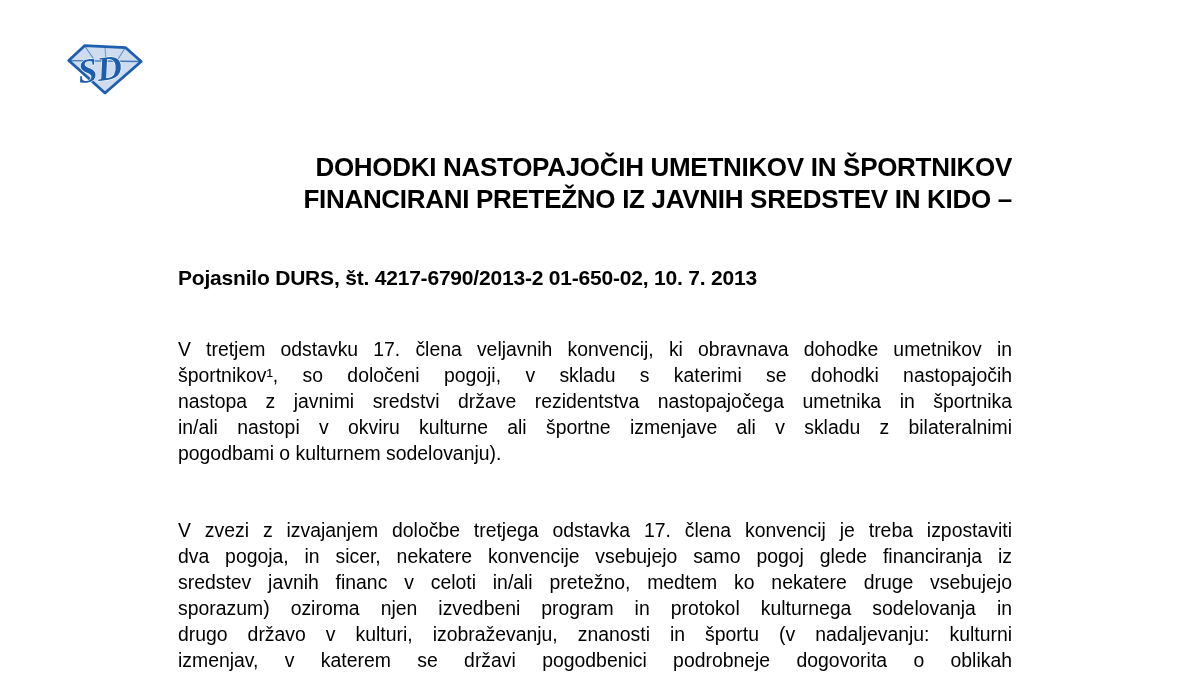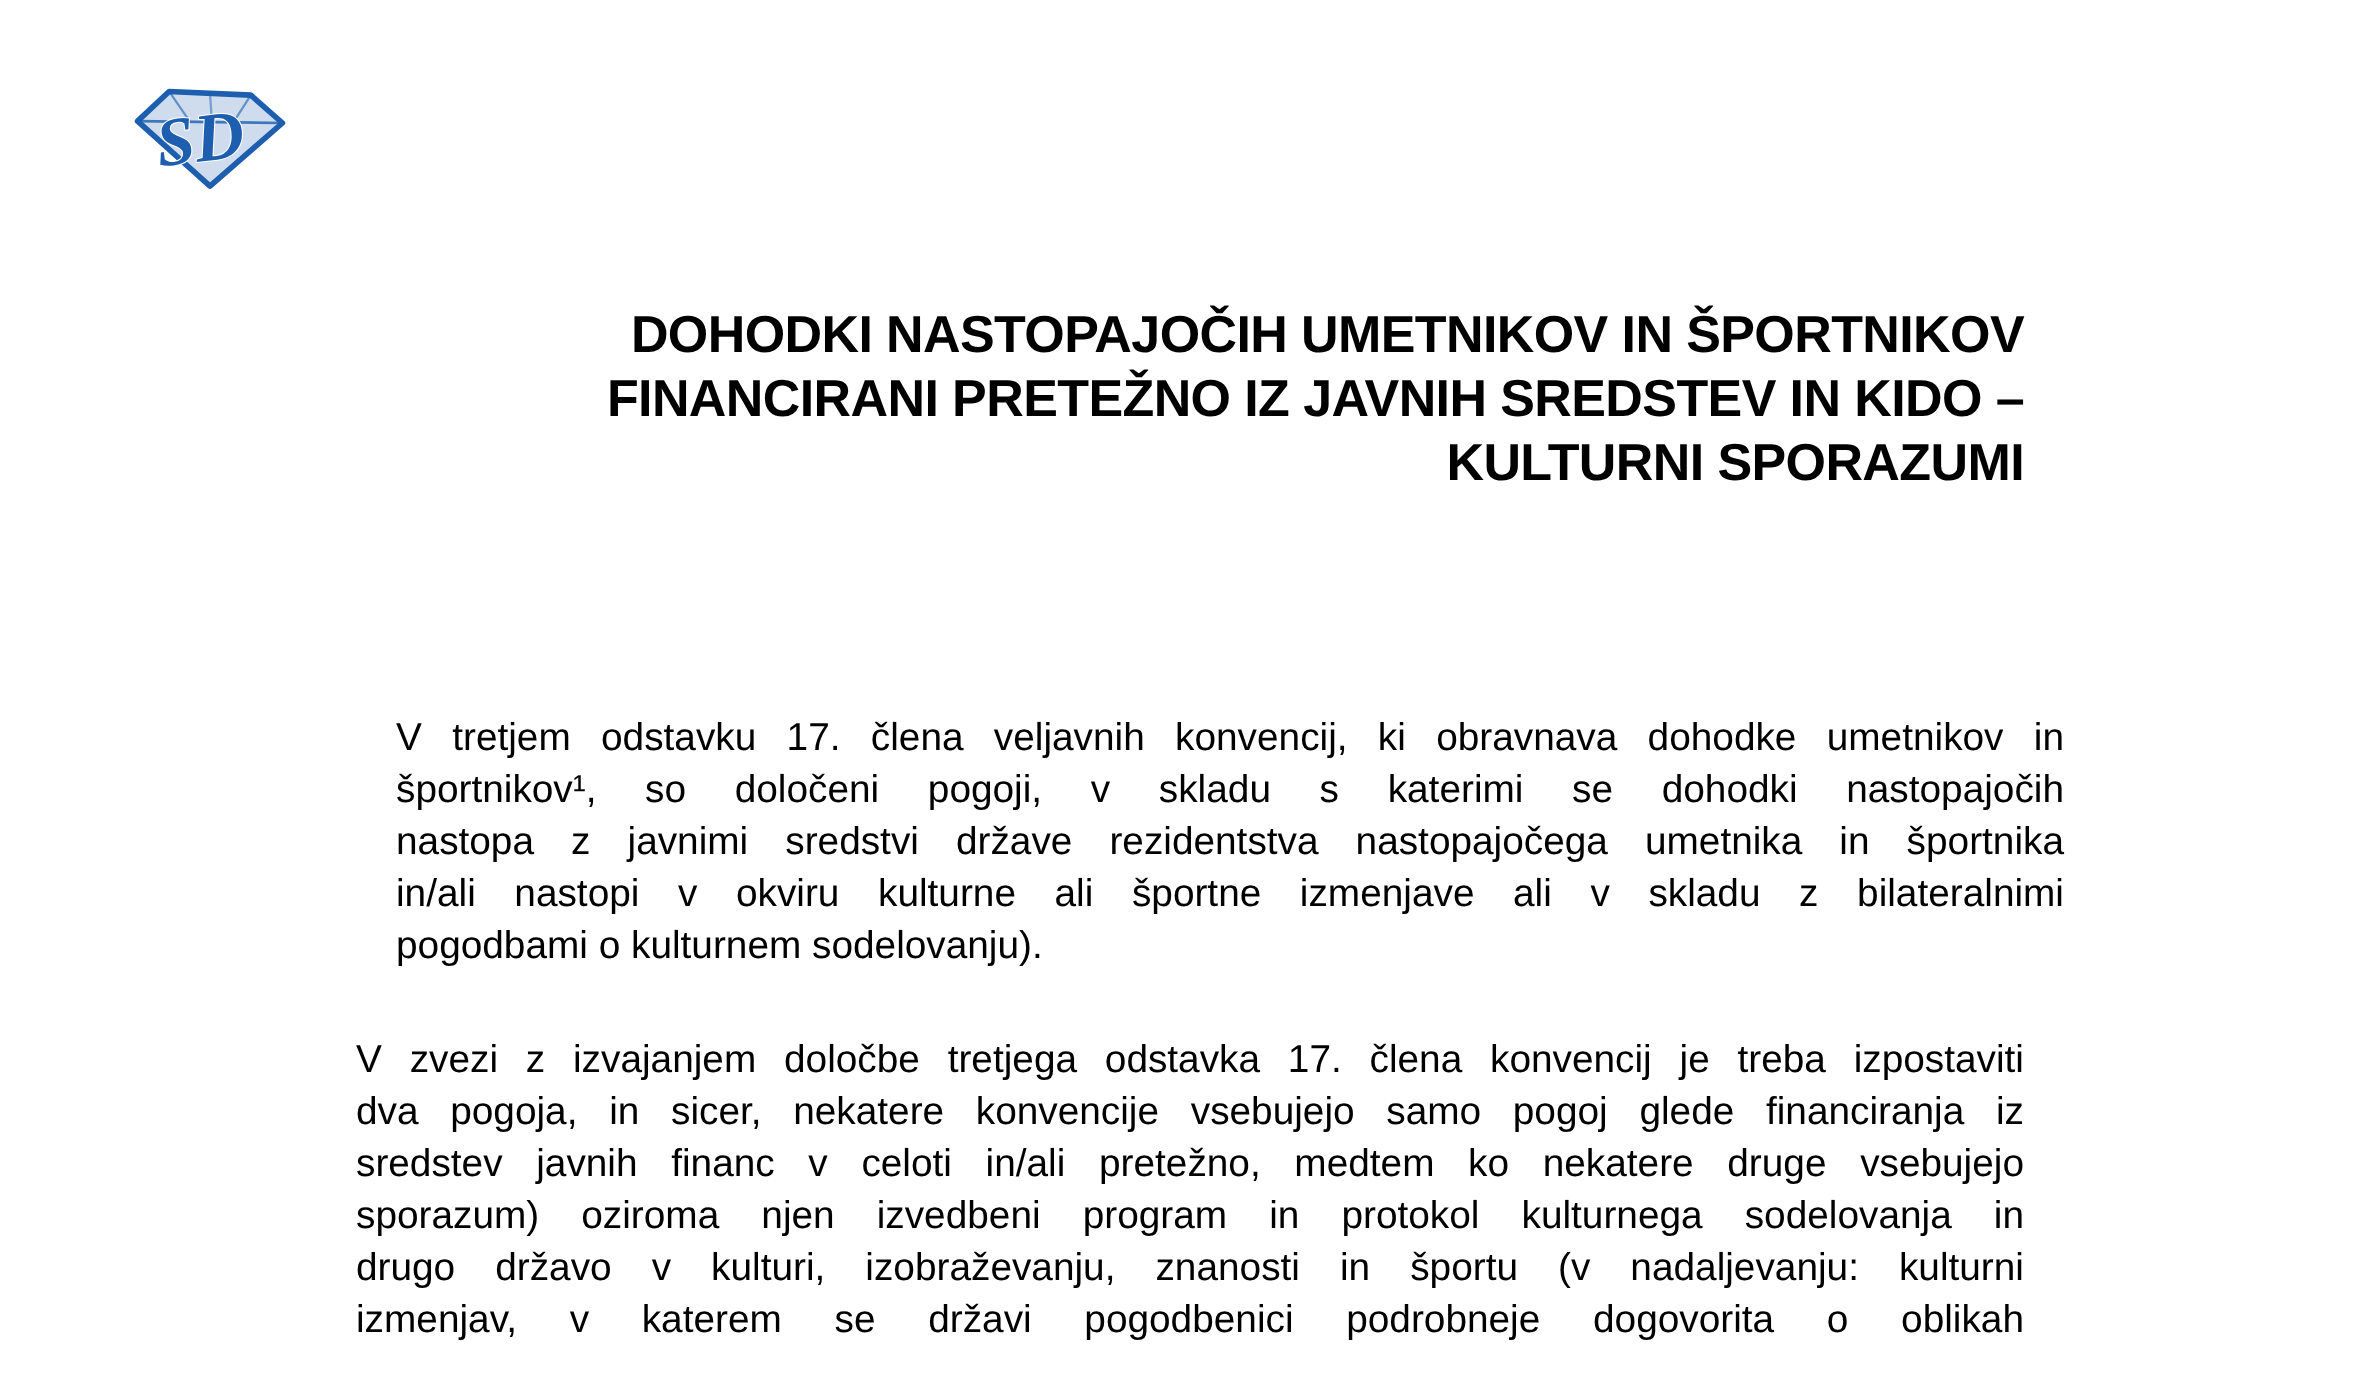--- a/index.html
+++ b/index.html
@@ -45,21 +45,21 @@
     line-height: 26px;
     letter-spacing: -0.2px;
   }
   .para {
     position: absolute;
     left: 178px;
     width: 834px;
     font-size: 19.4px;
     line-height: 26px;
   }
-  .para-1 { top: 356px; margin-left: 20px; }
+  .para-1 { top: 336px; }
   .para-2 { top: 517px; }
   .line {
     text-align: justify;
     text-align-last: justify;
   }
   .line.last {
     text-align-last: left;
   }
 </style>
 </head>
@@ -74,23 +74,23 @@
       <line x1="20" y1="5" x2="31" y2="21" stroke="#1d5fae" stroke-width="1.2" opacity="0.6"></line>
       <line x1="64" y1="7" x2="55" y2="21" stroke="#1d5fae" stroke-width="1.2" opacity="0.6"></line>
       <line x1="42" y1="6" x2="43" y2="21" stroke="#1d5fae" stroke-width="1.2" opacity="0.5"></line>
       <text x="13" y="42" font-family="Liberation Serif, DejaVu Serif, serif" font-size="37" font-style="italic" font-weight="bold" fill="#1d5fae" stroke="#ffffff" stroke-width="1.1" paint-order="stroke" transform="rotate(-7 42 30)">SD</text>
     </svg>
   </div>
 
   <div class="doc-title">
     <div>DOHODKI NASTOPAJOČIH UMETNIKOV IN ŠPORTNIKOV</div>
     <div>FINANCIRANI PRETEŽNO IZ JAVNIH SREDSTEV IN KIDO –</div>
-    <div>KULTURNI SPORAZUMI</div>
   </div>
 
+  <div class="doc-subtitle">Pojasnilo DURS, št. 4217-6790/2013-2 01-650-02, 10. 7. 2013</div>
 
   <div class="para para-1">
     <div class="line">V tretjem odstavku 17. člena veljavnih konvencij, ki obravnava dohodke umetnikov in</div>
     <div class="line">športnikov¹, so določeni pogoji, v skladu s katerimi se dohodki nastopajočih</div>
     <div class="line">nastopa z javnimi sredstvi države rezidentstva nastopajočega umetnika in športnika</div>
     <div class="line">in/ali nastopi v okviru kulturne ali športne izmenjave ali v skladu z bilateralnimi</div>
     <div class="line last">pogodbami o kulturnem sodelovanju).</div>
   </div>
 
   <div class="para para-2">

